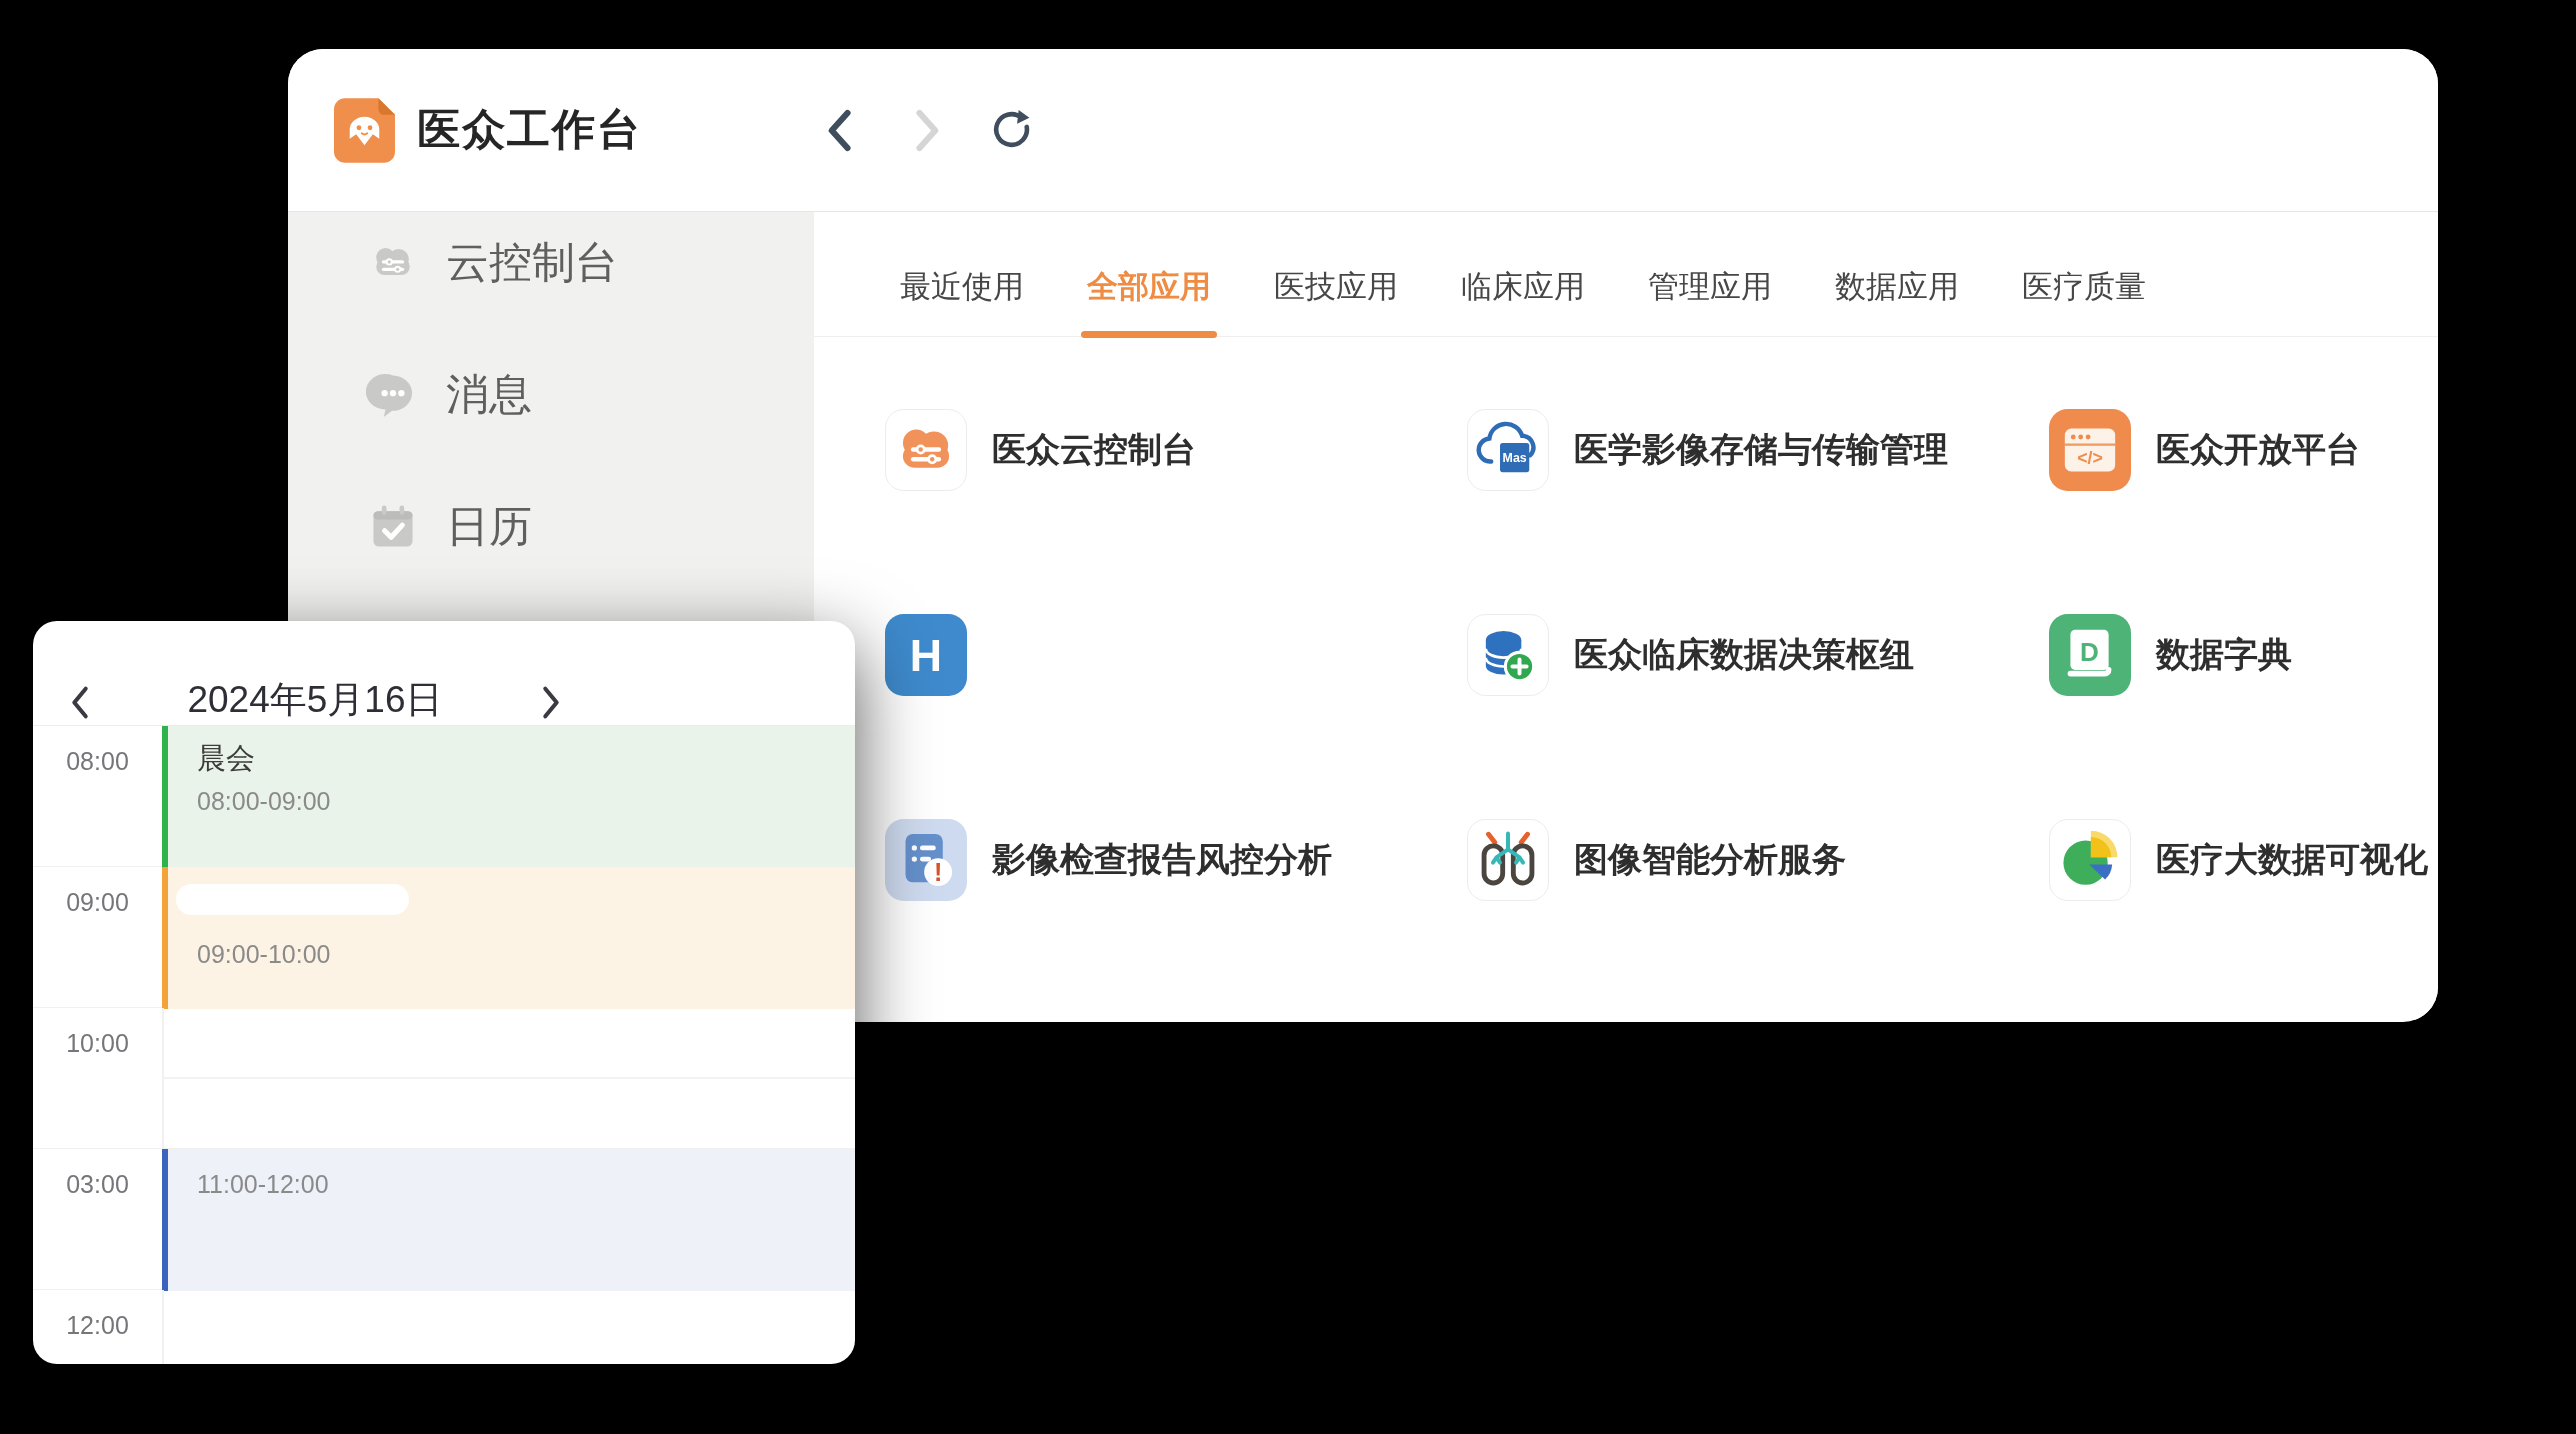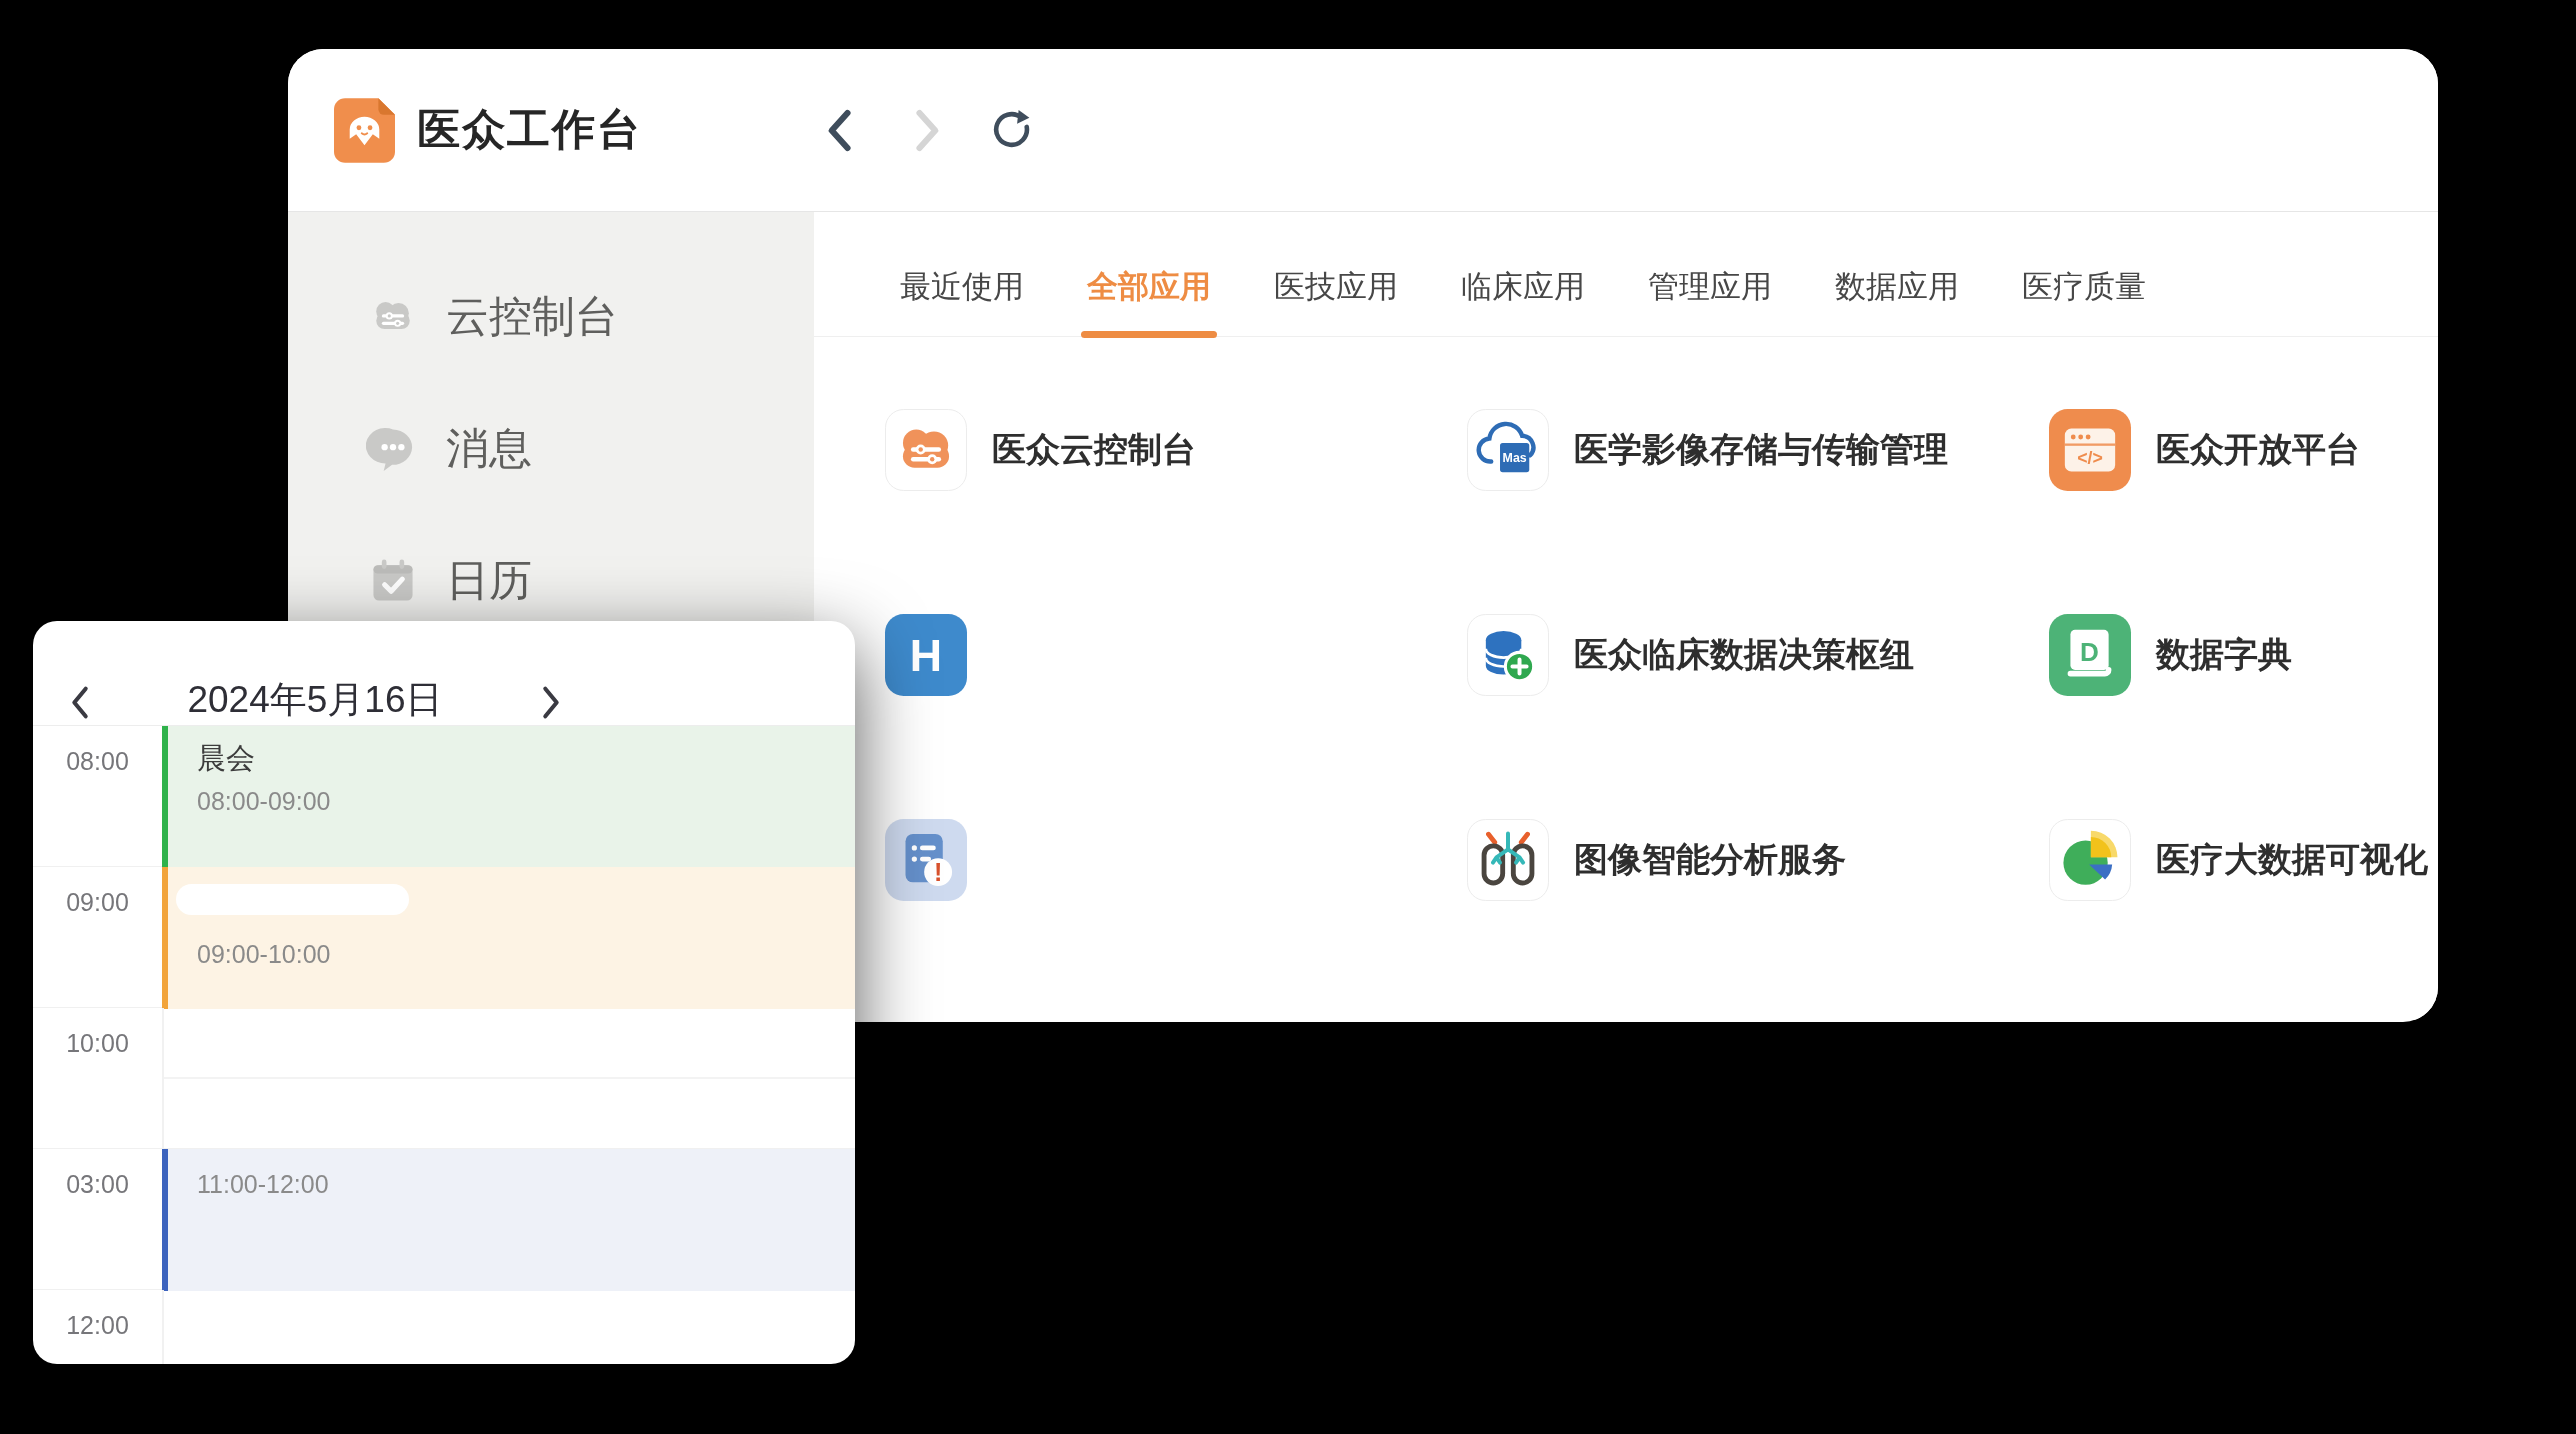--- a/index.html
+++ b/index.html
@@ -21,21 +21,21 @@
   .titlebar {
     height:163px; background:#fff; display:flex; align-items:center;
     padding-left:46px; border-bottom:1.9px solid #e6e6e6;
   }
   .logo-box { width:61px; height:65px; flex:none; }
   .app-title { font-size:43px; font-weight:700; color:#262626; margin-left:22.3px; letter-spacing:1.9px; }
   .navgroup { display:flex; align-items:center; margin-left:177px; gap:43px; }
   .nav-btn { width:43px; height:48px; display:flex; align-items:center; justify-content:center; cursor:pointer; }
 
   .window-body { display:flex; height:808px; }
-  .sidebar { width:526px; height:100%; background:#f1f1ef; padding-top:54px; flex:none; }
+  .sidebar { width:526px; height:100%; background:#f1f1ef; flex:none; }
   .side-item { display:flex; align-items:center; height:102px; margin-bottom:30px; padding-left:78px; gap:26px; cursor:pointer; }
   .side-icon { width:54px; height:54px; flex:none; }
   .side-label { font-size:43px; color:#5f5f5d; }
 
   .content { flex:1; background:#fff; position:relative; }
   .tabs { display:flex; gap:63px; padding:54px 43px 0 86px; border-bottom:1.9px solid #efefef; }
   .tab { font-size:31px; color:#474747; padding-bottom:28px; position:relative; cursor:pointer; white-space:nowrap; }
   .tab.active { color:#ee8c43; font-weight:700; }
   .tab.active::after { content:""; position:absolute; left:-5.6px; right:-5.6px; bottom:-1.9px; height:6.5px; border-radius:3.7px; background:#ee8c43; }
 
@@ -250,20 +250,21 @@
             <svg viewBox="0 0 88 88" width="82" height="82">
               <rect x="22" y="16" width="40" height="52" rx="8" fill="#6590cb"></rect>
               <circle cx="31.5" cy="31" r="2.8" fill="#fff"></circle>
               <rect x="37.5" y="28.4" width="17" height="5.2" rx="2.6" fill="#fff"></rect>
               <circle cx="31.5" cy="43" r="2.8" fill="#fff"></circle>
               <rect x="37.5" y="40.4" width="12" height="5.2" rx="2.6" fill="#fff"></rect>
               <circle cx="57" cy="57" r="15" fill="#fff"></circle>
               <text x="57" y="67" font-size="27" font-weight="bold" fill="#d8512c" text-anchor="middle" font-family="Liberation Sans, sans-serif">!</text>
             </svg>
           </div>
+          <span class="app-label">影像检查报告风控分析</span>
         </div>
 
         <div class="app-item">
           <div class="app-icon card-white">
             <svg viewBox="0 0 88 88" width="78" height="78">
               <path d="M22 15 l7 9 M66 15 l-7 9" stroke="#e8602c" stroke-width="5.5" stroke-linecap="round"></path>
               <rect x="17" y="28" width="21" height="42" rx="10.5" fill="none" stroke="#4a453f" stroke-width="5.5"></rect>
               <rect x="50" y="28" width="21" height="42" rx="10.5" fill="none" stroke="#4a453f" stroke-width="5.5"></rect>
               <path d="M44 14 v18 M44 32 l-13 9 M44 32 l13 9 M31 41 l-4 6 M31 41 l4 6 M57 41 l4 6 M57 41 l-4 6" stroke="#35b8b8" stroke-width="4.5" stroke-linecap="round" fill="none"></path>
             </svg>

